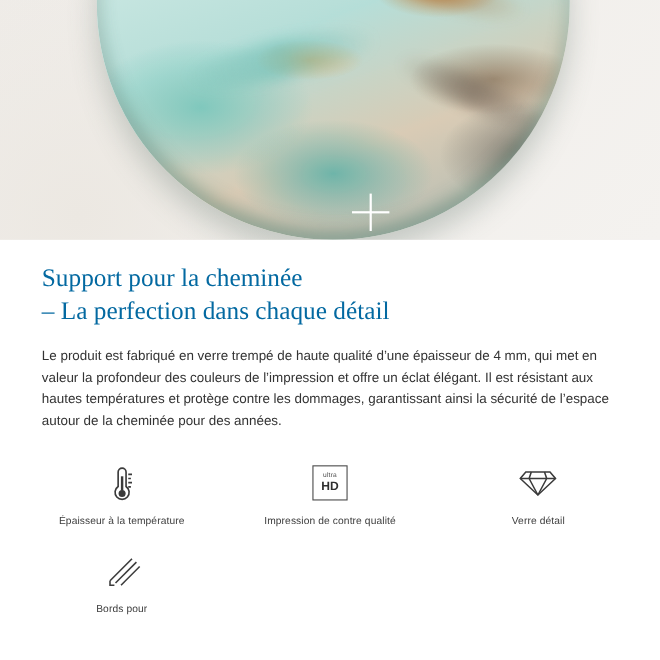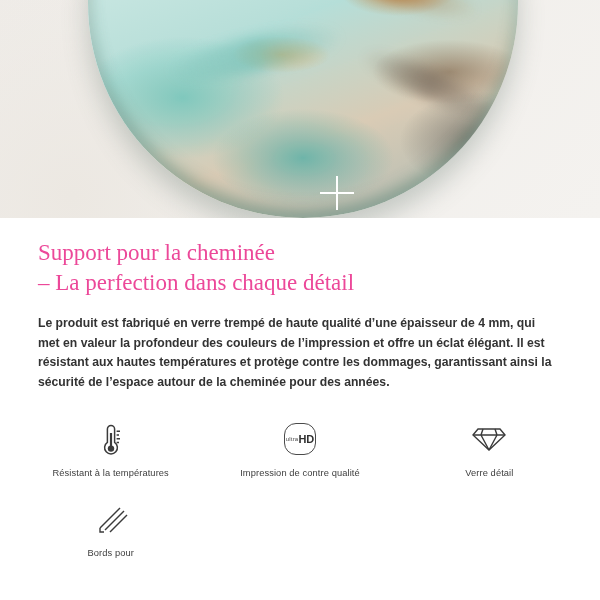--- a/index.html
+++ b/index.html
@@ -107,32 +107,31 @@
   .sparkle::after  { width: 2px;  height: 34px; }
 
   
   .content {
     padding: 20px 38px 0 38px;
   }
   .headline {
     font-family: "Liberation Serif", serif;
     font-size: 23px;
     line-height: 30px;
-    color: #ec4899;
+    color: #0369a1;
     font-weight: 400;
     margin: 0 0 16px 0;
     white-space: pre-line;
   }
   .body-copy {
     font-size: 12.2px;
     line-height: 19.5px;
     color: #333333;
     margin: 0;
     max-width: 520px;
-    font-weight: bold;
   }
 
   
   .features {
     margin-top: 26px;
     display: grid;
     grid-template-columns: repeat(3, 1fr);
     row-gap: 20px;
     padding: 0 16px;
   }
@@ -152,24 +151,24 @@
   .feature-label {
     margin-top: 8px;
     font-size: 9.3px;
     color: #3d3d3d;
     text-align: center;
     letter-spacing: 0.1px;
   }
   .badge-hd {
     width: 30px;
     height: 30px;
-    border-radius: 12px;
+    border-radius: 0;
     border: 1.4px solid #4a4a4a;
     display: flex;
-    flex-direction: row;
+    flex-direction: column;
     align-items: center;
     justify-content: center;
     line-height: 1;
   }
   .badge-hd .ultra { font-size: 6px; letter-spacing: 0.2px; color: #4a4a4a; }
   .badge-hd .hd { font-size: 11px; font-weight: bold; color: #2f2f2f; margin-top: 1px; }
 </style>
 </head>
 <body>
 
@@ -200,21 +199,21 @@
 
     <div class="feature">
       <div class="feature-icon">
         <svg width="34" height="38" viewBox="0 0 34 38" fill="none" stroke="#3b3b3b" stroke-width="1.5">
           <path d="M17 5.5a3.6 3.6 0 0 1 3.6 3.6v13.2a6.4 6.4 0 1 1-7.2 0V9.1A3.6 3.6 0 0 1 17 5.5z"></path>
           <circle cx="17" cy="28.6" r="3.2" fill="#3b3b3b" stroke="none"></circle>
           <rect x="15.9" y="13" width="2.2" height="13" fill="#3b3b3b" stroke="none"></rect>
           <path d="M22.6 11.2h3.4M22.6 15h2.4M22.6 18.8h3.4M22.6 22.6h2.4"></path>
         </svg>
       </div>
-      <div class="feature-label">Résistant à la températures</div>
+      <div class="feature-label">Épaisseur à la température</div>
     </div>
 
     <div class="feature">
       <div class="feature-icon">
         <div class="badge-hd">
           <span class="ultra">ultra</span>
           <span class="hd">HD</span>
         </div>
       </div>
       <div class="feature-label">Impression de contre qualité</div>

